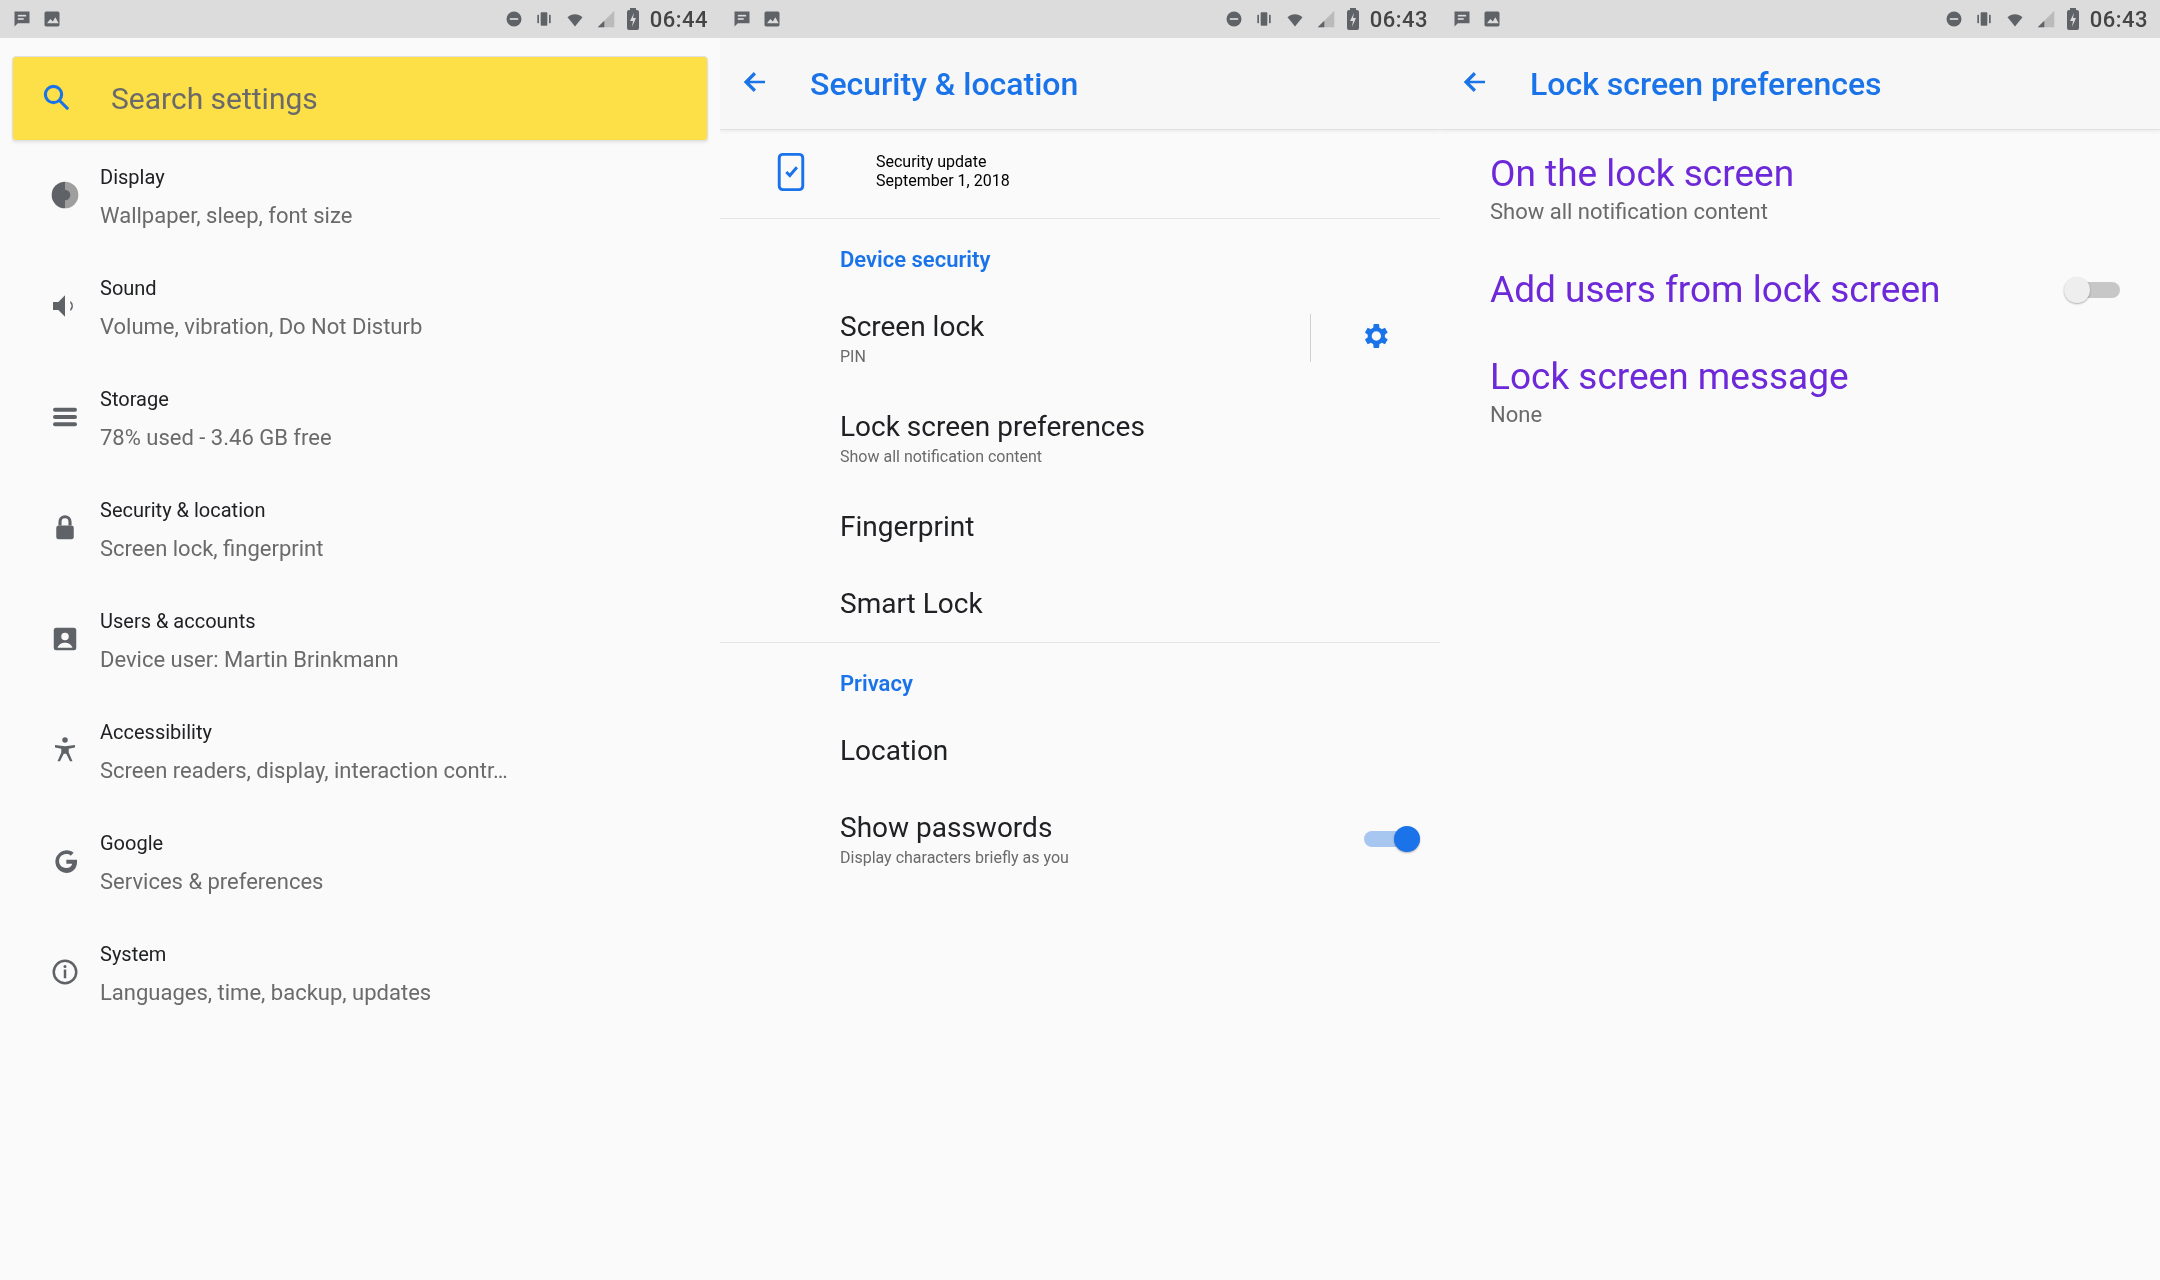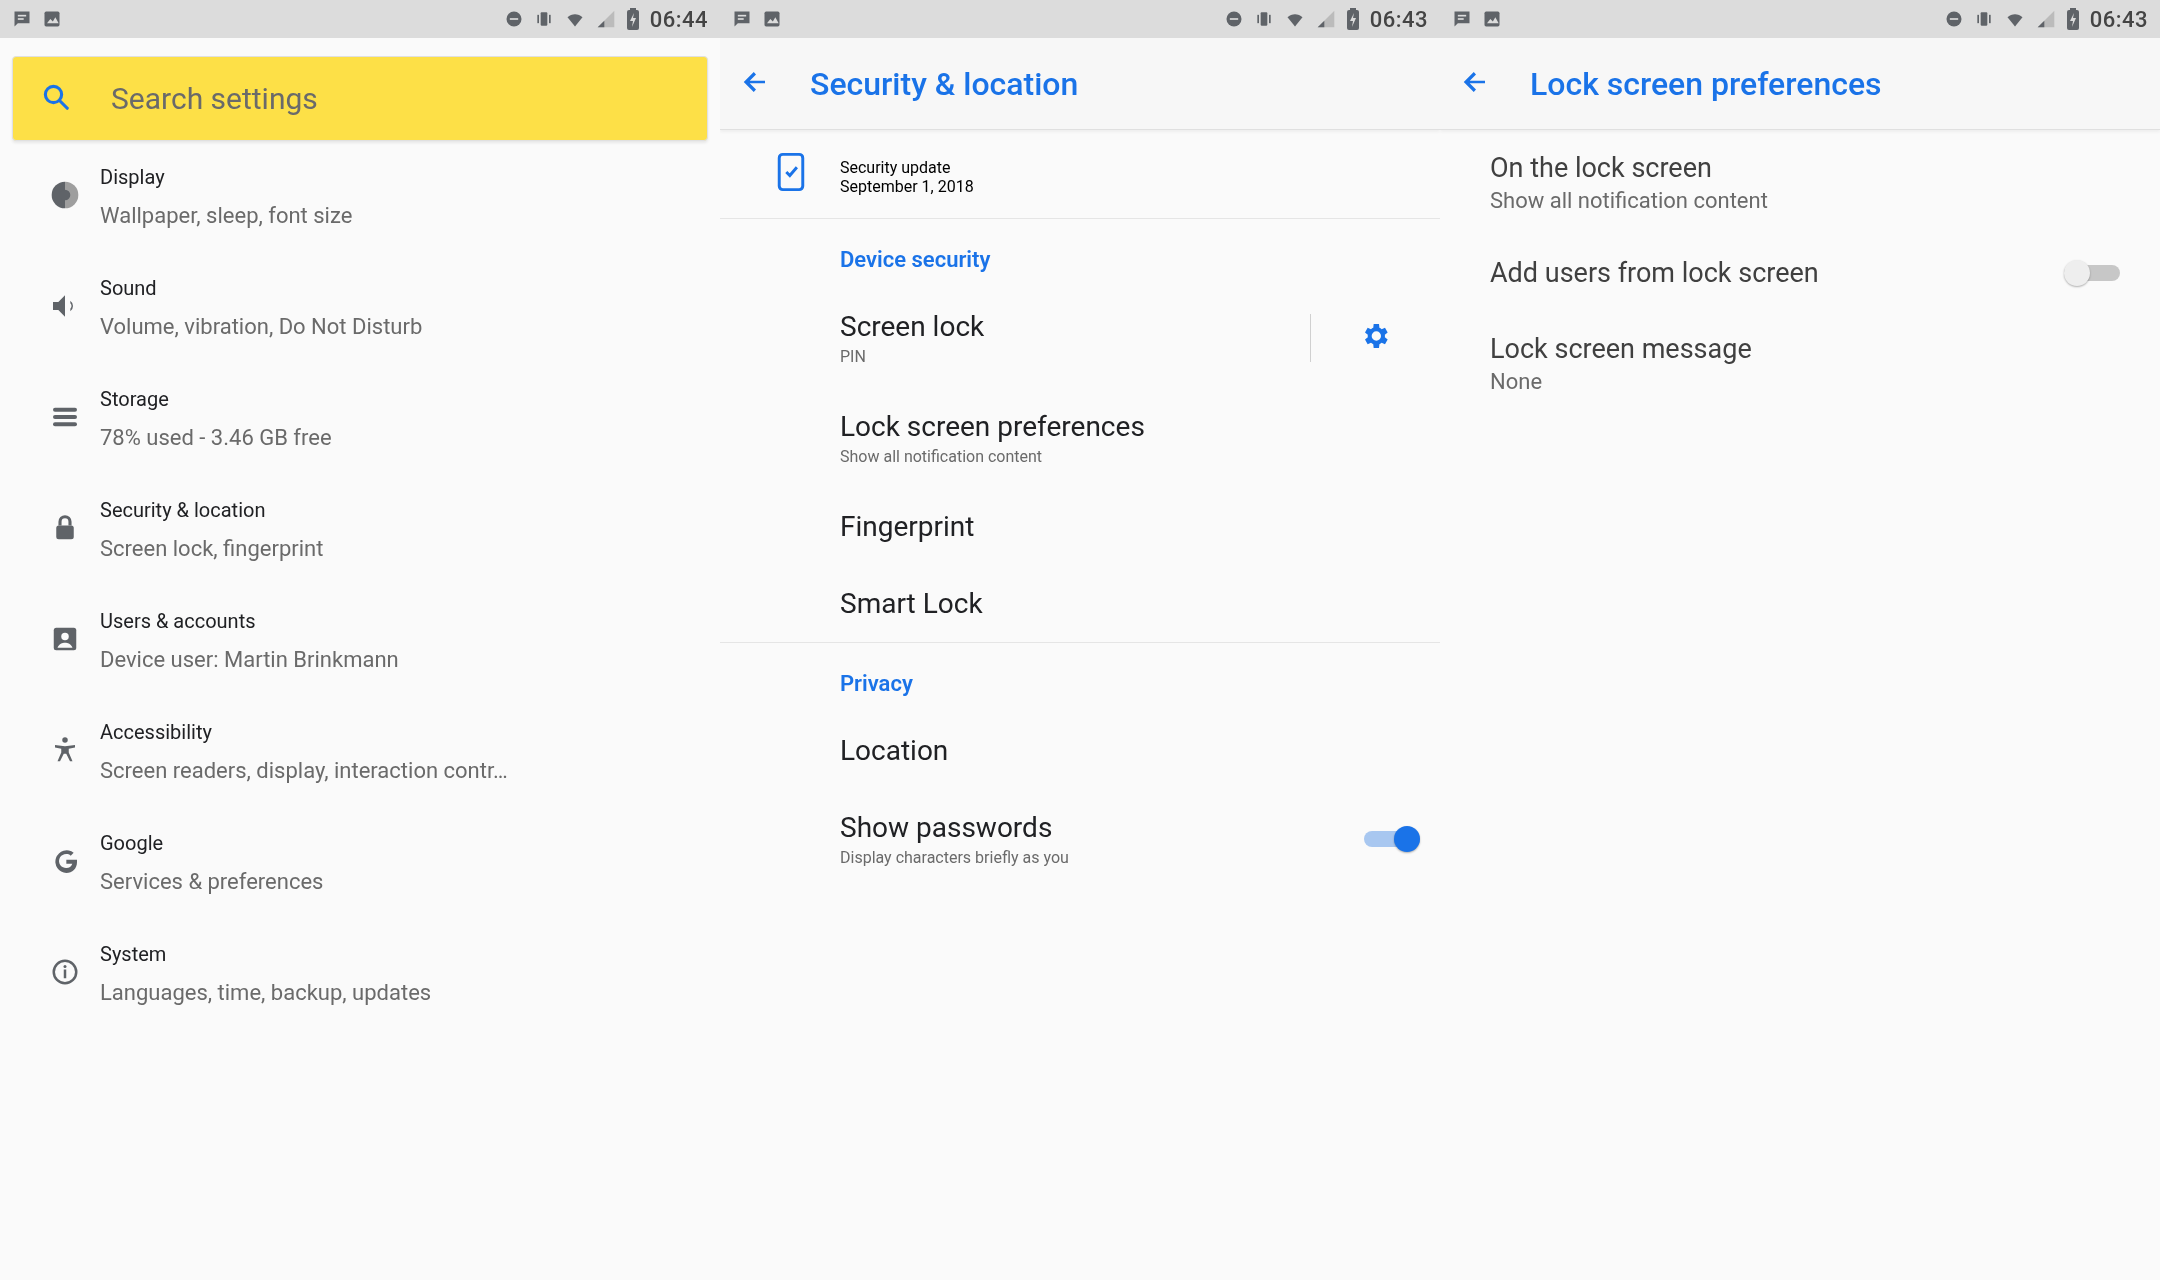--- a/index.html
+++ b/index.html
@@ -88,22 +88,23 @@
     display: flex;
     align-items: center;
     padding: 22px 20px 22px 120px;
     position: relative;
   }
   .row2 .text-slot { flex: 1; min-width: 0;}
   .row2 .title { font-size: 28px; color: #202124; }
   .row2 .sub { font-size: 16px; color: #6a6a6a; margin-top: 4px; }
   .row-with-leading {
     display: flex;
-    align-items: flex-end;
+    align-items: flex-start;
     padding: 22px 20px 22px 22px;
+    gap: 36px;
   }
   .row-with-leading .leading {
     width: 98px; display:flex; justify-content:center; align-items:center;
   }
   .divider-h { height:1px; background:#e5e5e5; margin:0 0 0 0;}
   .gear-right {
     width: 90px;
     display: flex;
     align-items: center;
     justify-content: center;
@@ -130,21 +131,21 @@
   }
   .switch.off .thumb { left:0; }
   .switch.on .track { background:#a8c7f0; }
   .switch.on .thumb { right:0; background:#1a73e8; }
 
   
   .row3 {
     display:flex; align-items:center; padding:22px 40px 22px 50px;
   }
   .row3 .text-slot { flex:1; }
-  .row3 .title { font-size: 27px; color:#404040; }
+  .row3 .title { font-size: 37px; color:#6d28d9; }
   .row3 .sub { font-size:22px; color:#6a6a6a; margin-top:4px;}
 
   .icon-gray { fill:#5f6368; }
   .icon-blue { fill:#1a73e8; }
 </style>
 </head>
 <body>
 
 <div class="screen">
   <div class="status-bar">

